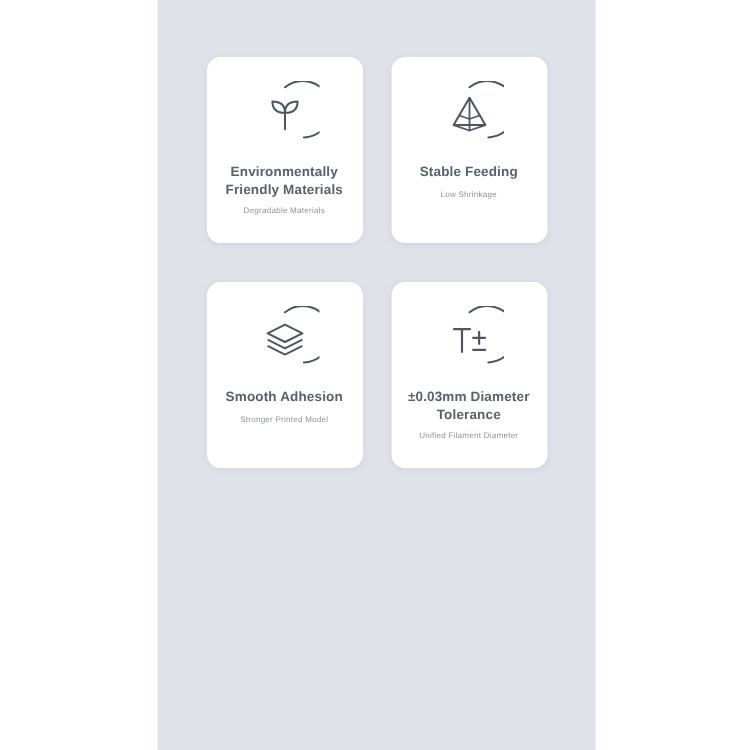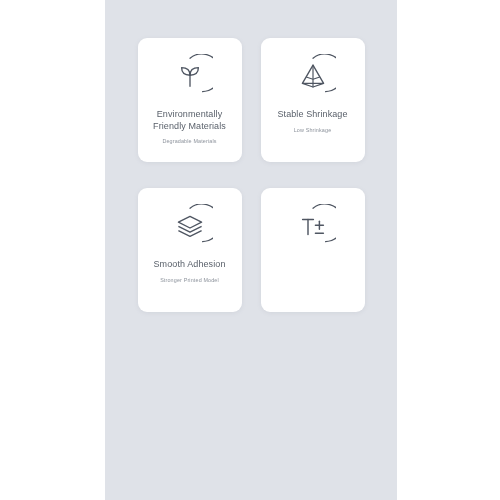--- a/index.html
+++ b/index.html
@@ -76,21 +76,21 @@
     height: 46px;
   }
 
   .card-title {
     font-size: 9px;
     line-height: 11.5px;
     color: #5a616b;
     text-align: center;
     letter-spacing: 0.1px;
     margin: 0;
-    font-weight: 400;
+    font-weight: 700;
     max-width: 96px;
   }
 
   .card-sub {
     font-size: 5.4px;
     line-height: 8px;
     color: #8d939c;
     text-align: center;
     letter-spacing: 0.15px;
     margin-top: 5px;
@@ -133,21 +133,21 @@
         <div class="icon-wrap">
           <svg viewBox="0 0 46 46" fill="none" xmlns="http://www.w3.org/2000/svg">
             <path d="M23 4.2 A18.8 18.8 0 1 1 35.6 37.6" stroke="#4f5662" stroke-width="1.35" stroke-linecap="round" fill="none"></path>
             <path d="M23 11.2 L33.6 29.4 L12.4 29.4 Z" stroke="#4f5662" stroke-width="1.35" stroke-linejoin="round" fill="none"></path>
             <path d="M23 11.2 L23 33.0" stroke="#4f5662" stroke-width="1.2" stroke-linecap="round"></path>
             <path d="M12.4 29.4 L23 33.0 L33.6 29.4" stroke="#4f5662" stroke-width="1.2" stroke-linejoin="round" fill="none"></path>
             <path d="M16.2 23.0 L23 25.3 L29.8 23.0" stroke="#4f5662" stroke-width="1.1" stroke-linejoin="round" fill="none"></path>
           </svg>
         </div>
         <div class="text-block">
-          <div class="card-title">Stable Shrinkage</div>
+          <div class="card-title">Stable Feeding</div>
           <div class="card-sub">Low Shrinkage</div>
         </div>
       </div>
 
 
 
       <div class="card">
         <div class="icon-wrap">
           <svg viewBox="0 0 46 46" fill="none" xmlns="http://www.w3.org/2000/svg">
             <path d="M23 4.2 A18.8 18.8 0 1 1 35.6 37.6" stroke="#4f5662" stroke-width="1.35" stroke-linecap="round" fill="none"></path>
@@ -166,17 +166,21 @@
         <div class="icon-wrap">
           <svg viewBox="0 0 46 46" fill="none" xmlns="http://www.w3.org/2000/svg">
             <path d="M23 4.2 A18.8 18.8 0 1 1 35.6 37.6" stroke="#4f5662" stroke-width="1.35" stroke-linecap="round" fill="none"></path>
             <path d="M12.6 15.4 H23.4" stroke="#4f5662" stroke-width="1.45" stroke-linecap="round"></path>
             <path d="M18.0 15.4 V30.6" stroke="#4f5662" stroke-width="1.45" stroke-linecap="round"></path>
             <path d="M25.4 21.2 H33.4" stroke="#4f5662" stroke-width="1.45" stroke-linecap="round"></path>
             <path d="M29.4 17.2 V25.2" stroke="#4f5662" stroke-width="1.45" stroke-linecap="round"></path>
             <path d="M25.4 29.2 H33.4" stroke="#4f5662" stroke-width="1.45" stroke-linecap="round"></path>
           </svg>
         </div>
+        <div class="text-block">
+          <div class="card-title">±0.03mm Diameter Tolerance</div>
+          <div class="card-sub">Unified Filament Diameter</div>
+        </div>
       </div>
 
     </div>
   </div>
 </div>
 
 </body></html>

